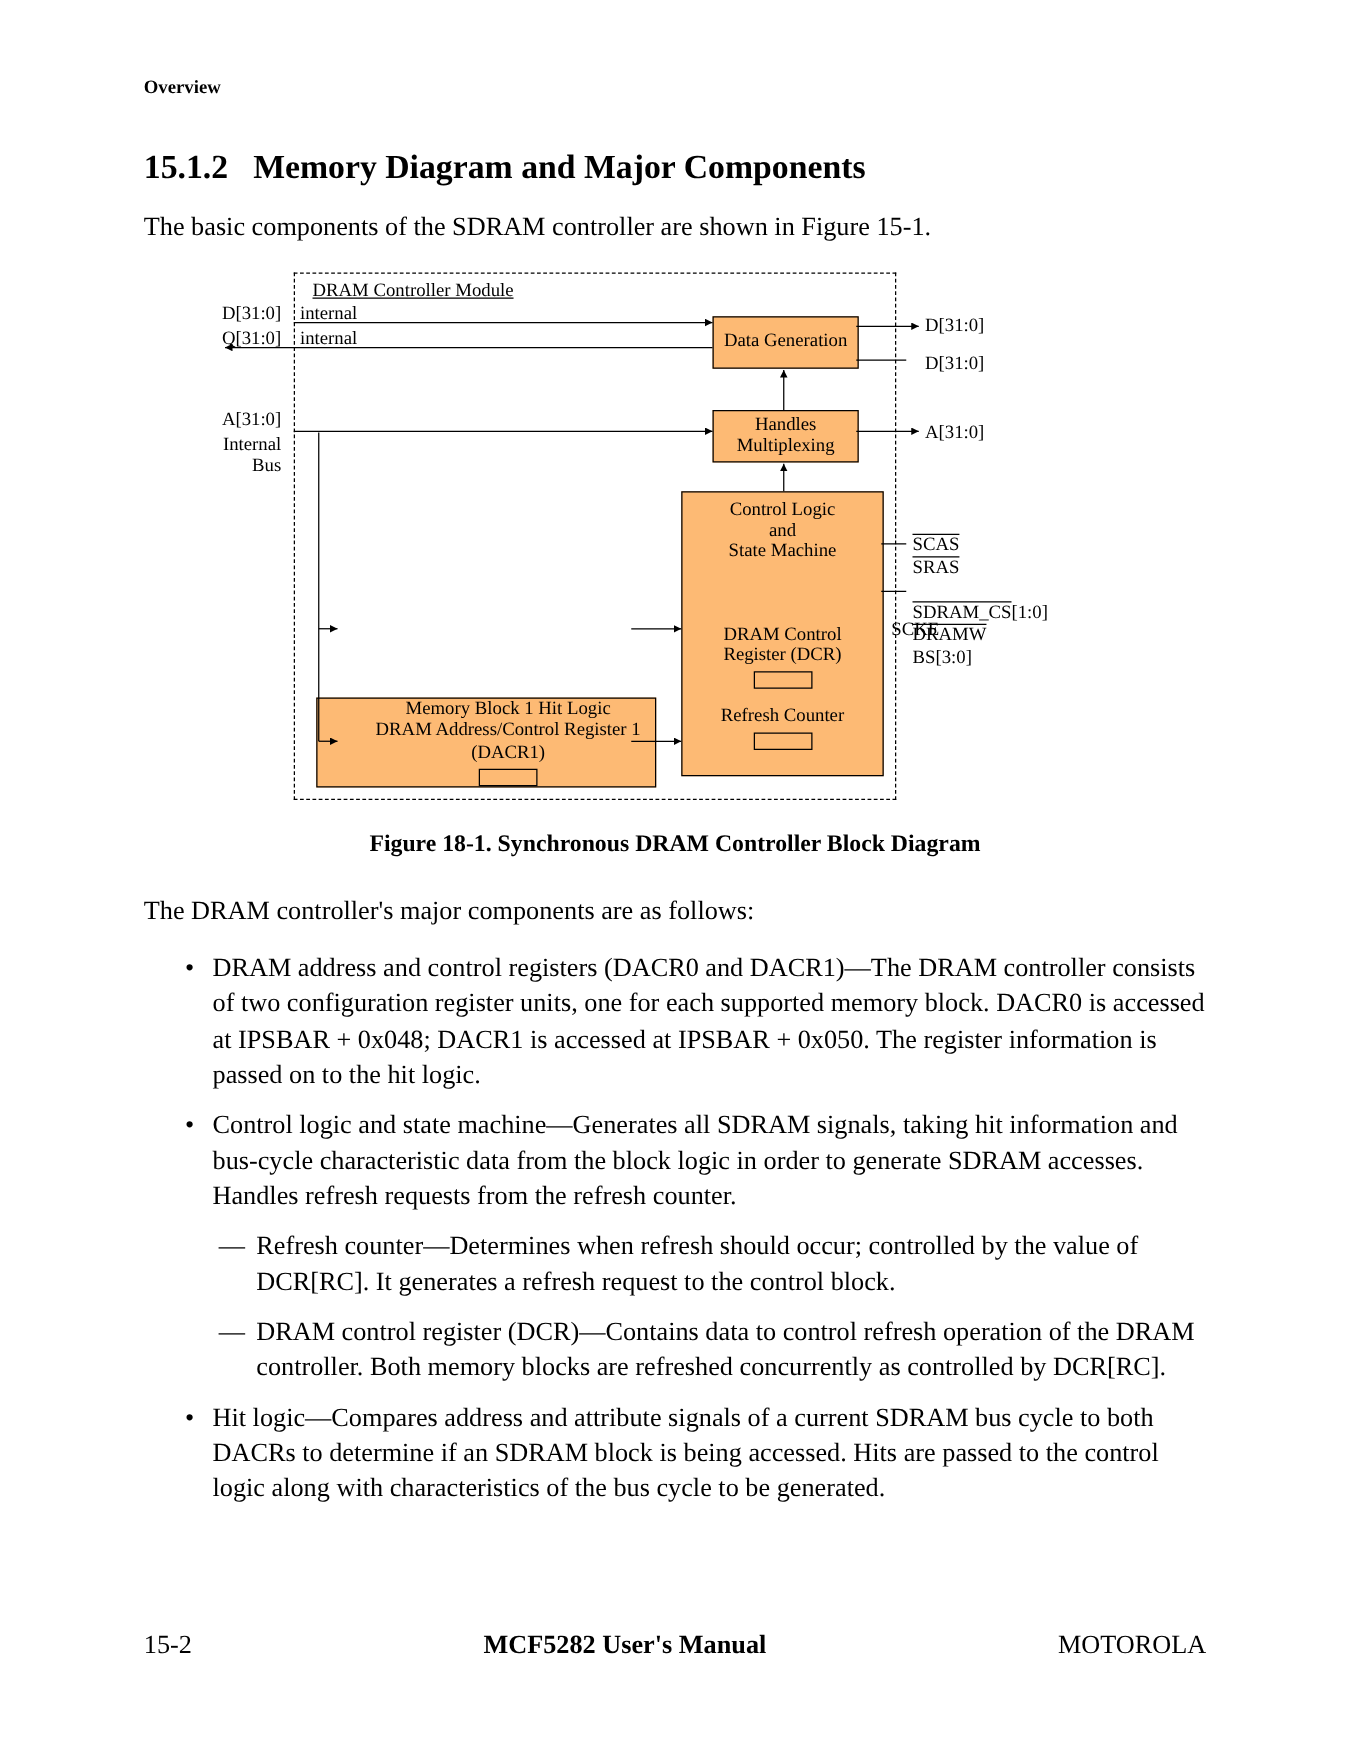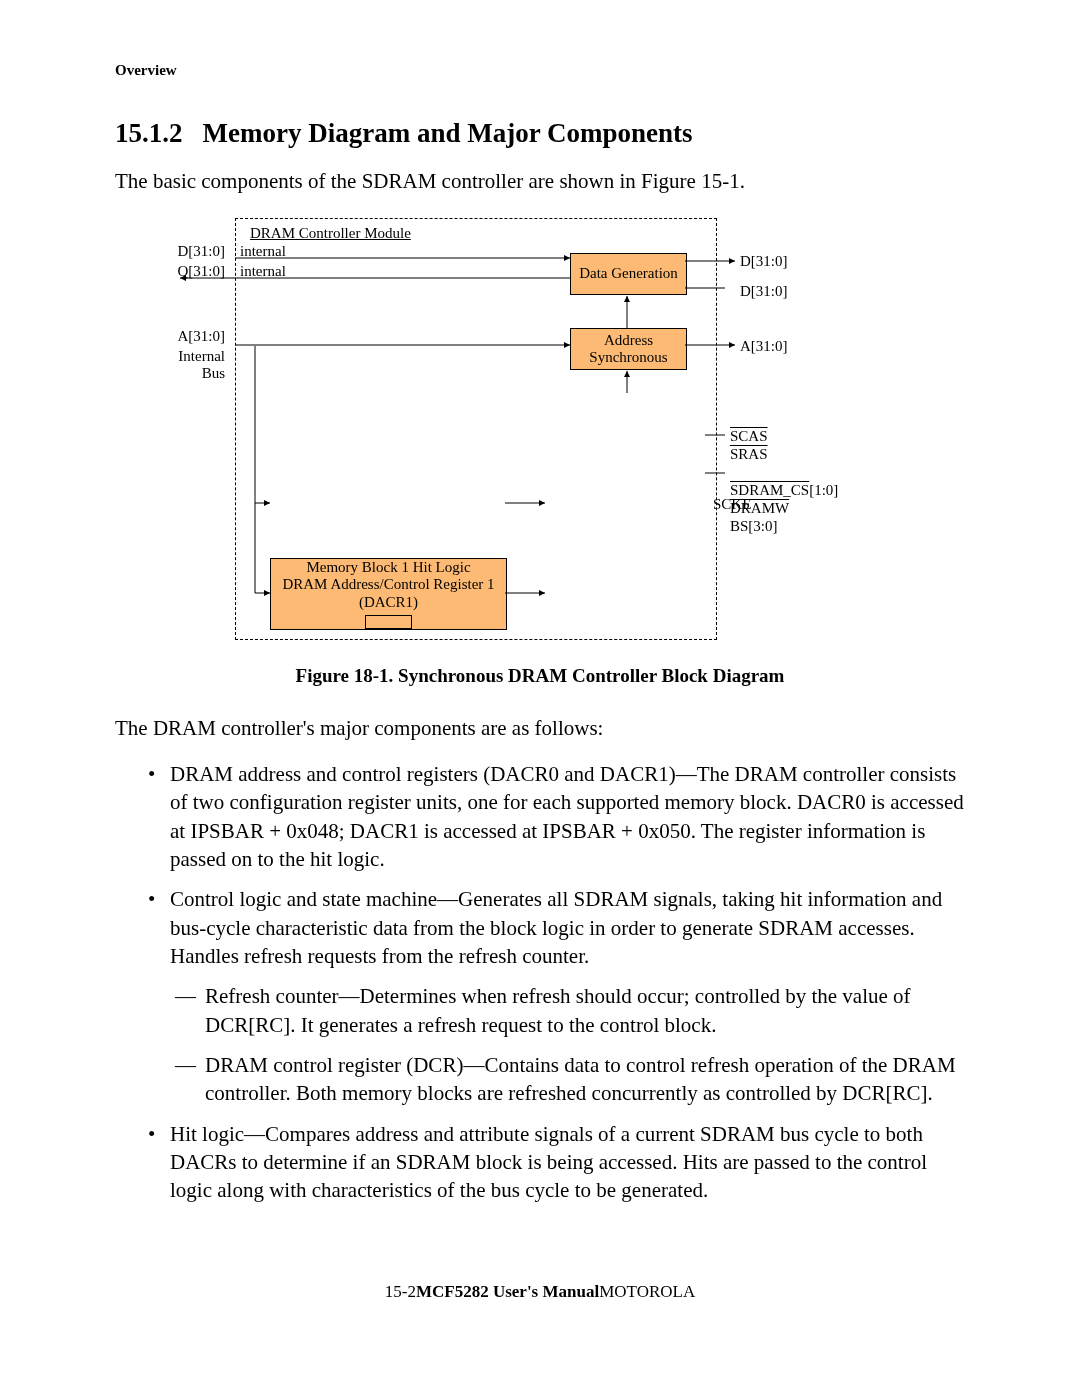--- a/index.html
+++ b/index.html
@@ -56,23 +56,23 @@
     margin-bottom: 12px;
   }
   ul.dashes > li::before {
     content: "—";
     position: absolute;
     left: -30px;
     top: 0;
   }
   .footer {
     display: flex;
-    justify-content: center;
-    font-size: 17px;
-    margin-top: 76px;
+    justify-content: space-between;
+    font-size: 21px;
+    margin-top: 96px;
   }
   .footer .center { font-weight: bold; }
   .overline { text-decoration: overline; }
 
   
   .diagram {
     position: relative;
     width: 600px;
     height: 430px;
     margin: 15px 0 10px 60px;
@@ -135,26 +135,33 @@
   <div class="dlabel" style="left:-10px; top:50px; width:60px;">Q[31:0]</div>
   <div class="dlabel rlabel" style="left:65px; top:50px;">internal</div>
   <div class="dlabel" style="left:-10px; top:115px; width:60px;">A[31:0]</div>
   <div class="dlabel" style="left:-10px; top:135px; width:60px; line-height:1.1;">Internal<br>Bus</div>
 
   <div class="solidbox" style="left:395px; top:40px; width:115px; height:40px;">
     <span>Data Generation</span>
   </div>
 
   <div class="solidbox" style="left:395px; top:115px; width:115px; height:40px;">
-    <span>Address Synchronous</span>
-  </div>
-
-
-
-  <div class="solidbox" style="left:95px; top:345px; width:235px; height:70px;">
+    <span>Handles Multiplexing</span>
+  </div>
+
+  <div class="solidbox" style="left:370px; top:180px; width:160px; height:220px; justify-content:flex-start; padding-top:6px;">
+    <div style="line-height:1.1;">Control Logic<br>and<br>State Machine</div>
+    <div style="margin-top:50px; line-height:1.1;">DRAM Control<br>Register (DCR)</div>
+    <div class="tinybox"></div>
+    <div style="margin-top:14px;">Refresh Counter</div>
+    <div class="tinybox"></div>
+  </div>
+
+
+  <div class="solidbox" style="left:78px; top:345px; width:235px; height:70px;padding-left:35px;">
     <span>Memory Block 1 Hit Logic</span>
     <span>DRAM Address/Control Register 1</span>
     <span>(DACR1)</span>
     <div class="tinybox"></div>
   </div>
 
   <div class="dlabel rlabel" style="left:565px; top:40px;">D[31:0]</div>
   <div class="dlabel rlabel" style="left:565px; top:70px;">D[31:0]</div>
   <div class="dlabel rlabel" style="left:565px; top:125px;">A[31:0]</div>
   <div class="dlabel rlabel overline" style="left:555px; top:215px;">SCAS</div>

